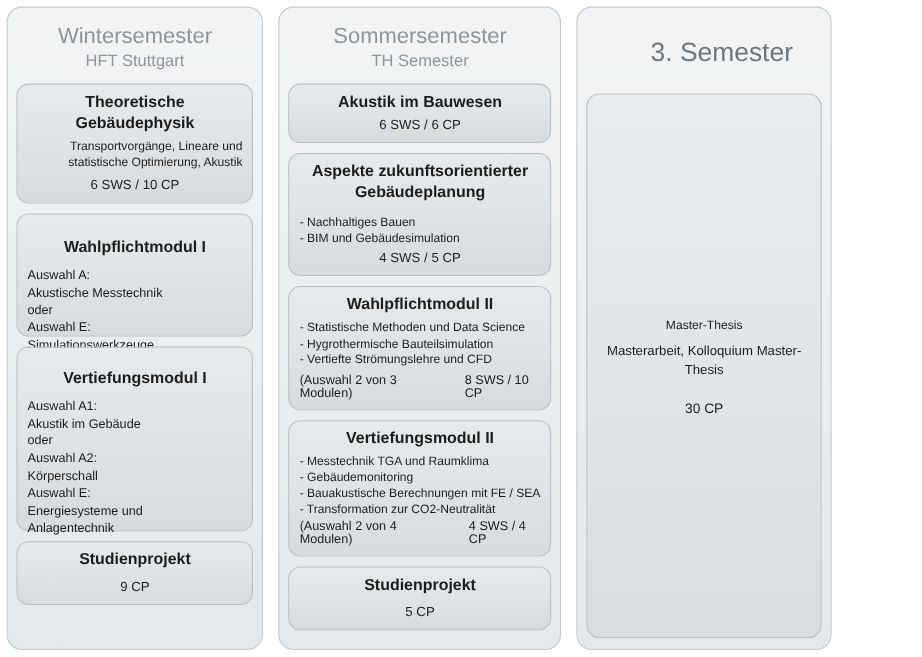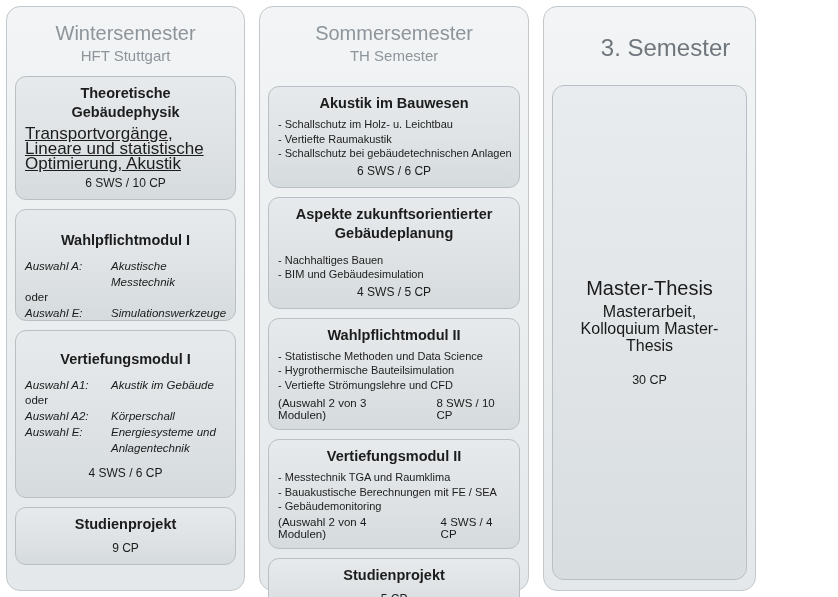--- a/index.html
+++ b/index.html
@@ -29,21 +29,21 @@
     box-sizing: border-box;
     border-radius: 14px;
     border: 1px solid #c2c8cc;
     background: linear-gradient(to bottom, #f2f4f5 0%, #eceff0 45%, #e4e8ea 100%);
     padding: 8px 8px 10px 8px;
     display: flex;
     flex-direction: column;
     height: 585px;
   }
   .col-winter { width: 270px; }
-  .col-sommer { width: 270px; gap: 10px; }
+  .col-sommer { width: 270px; }
   .col-third  { width: 268px; }
 
   .col-header {
     text-align: center;
     color: #8d949a;
     padding: 6px 2px 2px 2px;
   }
   .col-title {
     font-size: 20px;
     line-height: 24px;
@@ -84,26 +84,25 @@
     flex-direction: column;
   }
   .card-title {
     text-align: center;
     font-size: 14.5px;
     line-height: 19px;
     color: #1c1c1c;
     font-weight: bold;
   }
   .card-desc {
-    text-align: left;
-    font-size: 17px;
+    text-align: right;
+    font-size: 11px;
     line-height: 15px;
     margin-top: 4px;
     color: #1c1c1c;
-    text-decoration: underline;
   }
   .card-credits {
     text-align: center;
     font-size: 12px;
     line-height: 16px;
     margin-top: 4px;
     color: #1c1c1c;
   }
   .bullets {
     font-size: 11px;
@@ -113,22 +112,21 @@
   }
   .bullets div { white-space: nowrap; }
 
   .choice-list {
     margin-top: 8px;
     font-size: 11.5px;
     line-height: 16px;
   }
   .choice-row {
     display: flex;
-    flex-direction: row;
-    font-style: italic;
+    flex-direction: column;
   }
   .choice-key {
     width: 86px;
     flex: none;
   }
   .choice-val { flex: 1; }
   .choice-or {
     font-size: 11.5px;
     line-height: 15px;
   }
@@ -153,26 +151,26 @@
     border-radius: 12px;
     border: 1px solid #b9c0c5;
     background: linear-gradient(to bottom, #e9ecee 0%, #e1e5e7 50%, #d8dddf 100%);
     display: flex;
     flex-direction: column;
     align-items: center;
     justify-content: center;
     padding: 10px;
   }
   .thesis-title {
-    font-size: 20px;
+    font-size: 11px;
     line-height: 22px;
     text-align: center;
   }
   .thesis-sub {
-    font-size: 16px;
+    font-size: 12px;
     line-height: 17px;
     margin-top: 4px;
     text-align: center;
   }
   .thesis-cp {
     font-size: 12.5px;
     line-height: 17px;
     margin-top: 18px;
     text-align: center;
   }
@@ -248,25 +246,20 @@
 
   <div class="column col-sommer">
     <div class="col-header">
       <div class="col-title">Sommersemester</div>
       <div class="col-sub">TH Semester</div>
     </div>
     <div class="modules">
 
       <div class="card">
         <div class="card-title">Akustik im Bauwesen</div>
-        <div class="bullets">
-          <div>- Schallschutz im Holz- u. Leichtbau</div>
-          <div>- Vertiefte Raumakustik</div>
-          <div>- Schallschutz bei gebäudetechnischen Anlagen</div>
-        </div>
         <div class="card-credits" style="margin-top:2px">6 SWS / 6 CP</div>
       </div>
 
       <div class="card">
         <div class="card-title">Aspekte zukunftsorientierter Gebäudeplanung</div>
         <div class="bullets" style="margin-top:10px">
           <div>- Nachhaltiges Bauen</div>
           <div>- BIM und Gebäudesimulation</div>
         </div>
         <div class="card-credits" style="margin-top:2px">4 SWS / 5 CP</div>
@@ -282,22 +275,23 @@
         <div class="credits-inline">
           <span>(Auswahl 2 von 3 Modulen)</span>
           <span>8 SWS / 10 CP</span>
         </div>
       </div>
 
       <div class="card">
         <div class="card-title">Vertiefungsmodul II</div>
         <div class="bullets">
           <div>- Messtechnik TGA und Raumklima</div>
+          <div>- Gebäudemonitoring</div>
           <div>- Bauakustische Berechnungen mit FE / SEA</div>
-          <div>- Gebäudemonitoring</div>
+          <div>- Transformation zur CO2-Neutralität</div>
         </div>
         <div class="credits-inline" style="margin-top:2px">
           <span>(Auswahl 2 von 4 Modulen)</span>
           <span>4 SWS / 4 CP</span>
         </div>
       </div>
 
       <div class="card">
         <div class="card-title">Studienprojekt</div>
         <div class="card-credits mt2">5 CP</div>

